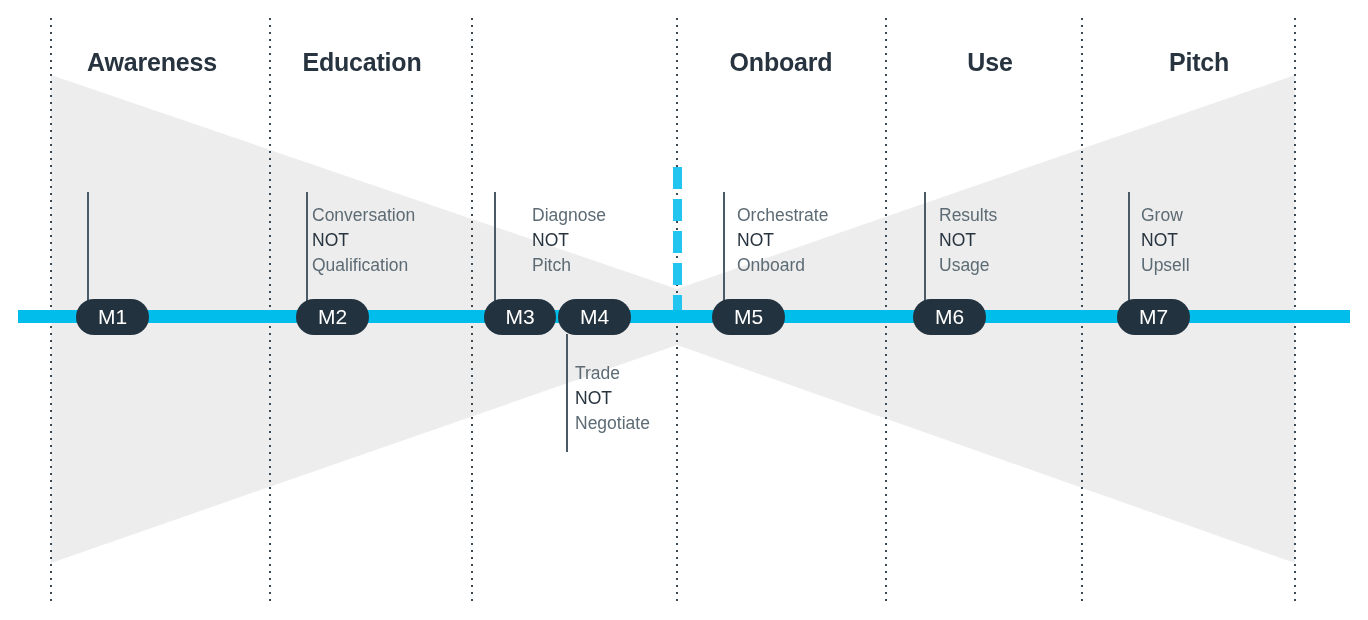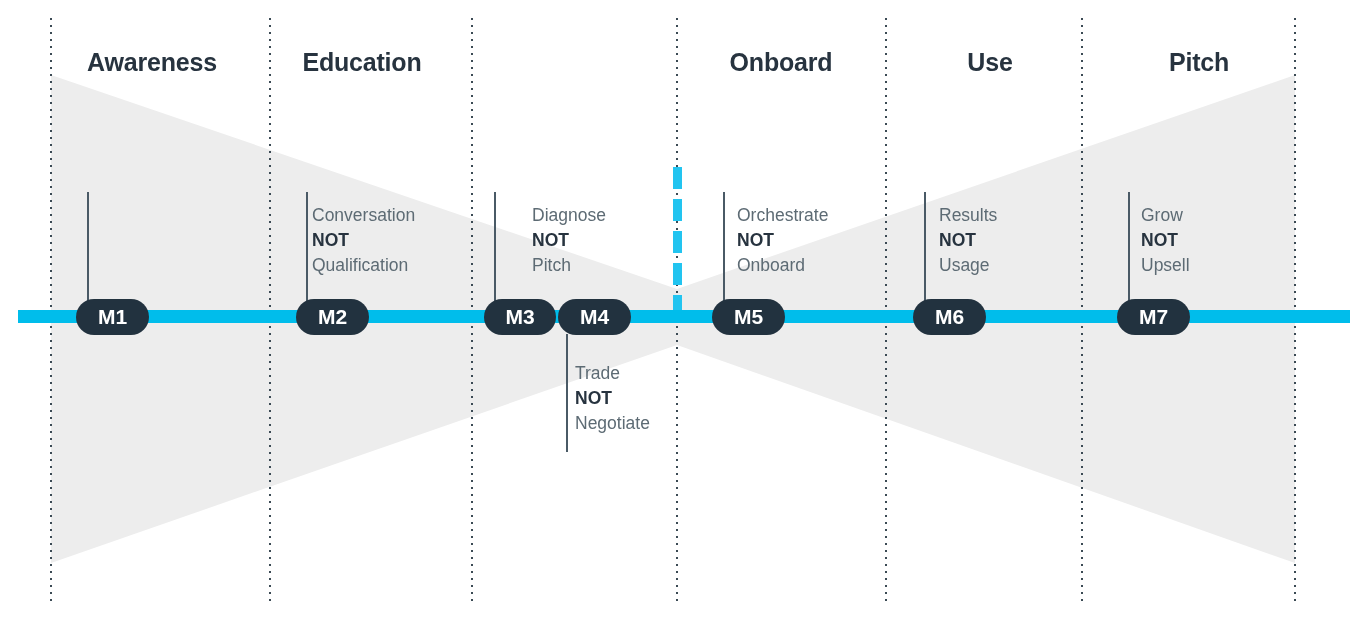--- a/index.html
+++ b/index.html
@@ -65,21 +65,21 @@
   }
 
   
   .milestone {
     position: absolute;
     height: 36px;
     border-radius: 18px;
     background: #22323f;
     color: #ffffff;
     font-size: 21px;
-    font-weight: 700;
+    font-weight: 400;
     display: flex;
     align-items: center;
     justify-content: center;
     letter-spacing: 0px;
   }
 
   
   .stem {
     position: absolute;
     width: 2px;
@@ -89,21 +89,21 @@
   
   .caption {
     position: absolute;
     font-size: 17.5px;
     line-height: 25px;
     color: #5d6b74;
     white-space: pre-line;
   }
   .caption b {
     color: #27333f;
-    font-weight: 700;
+    font-weight: 400;
   }
 
   
   #impact-badge {
     position: absolute;
     left: 596px;
     top: 120px;
     width: 166px;
     height: 47px;
     border-radius: 24px;

